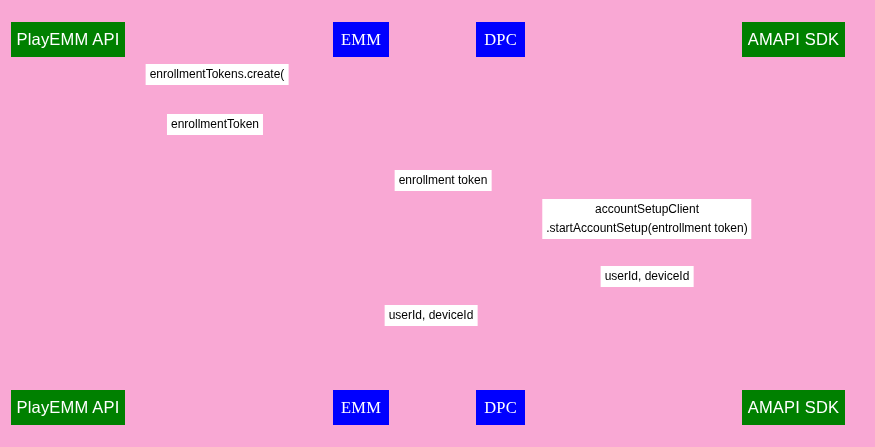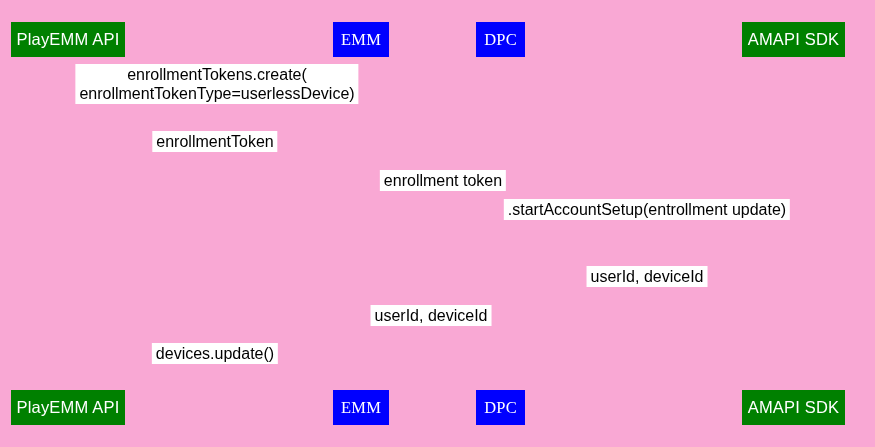--- a/index.html
+++ b/index.html
@@ -27,21 +27,21 @@
     box-sizing: border-box;
   }
   .actor.green { background: #008000; }
   .actor.blue  { background: #0000ff; font-family: Liberation Serif, serif; }
 
   .msg {
     position: absolute;
     transform: translateX(-50%);
     background: #ffffff;
     color: #000000;
-    font-size: 16px;
+    font-size: 12px;
     text-align: center;
     white-space: nowrap;
     padding: 1px 4px;
   }
   .msg .line {
     display: block;
     line-height: 19px;
   }
 </style>
 </head>
@@ -57,46 +57,43 @@
   </div>
   <div class="actor blue" style="left:476px; top:22px; width:49px;">
     <span>DPC</span>
   </div>
   <div class="actor green" style="left:742px; top:22px; width:103px;">
     <span>AMAPI SDK</span>
   </div>
 
   <div class="msg" style="left:217px; top:64px;">
     <span class="line">enrollmentTokens.create(</span>
-    <span class="line">enrollmentTokenType=userlessDevice)</span>
   </div>
 
-  <div class="msg" style="left:215px; top:131px;">
+  <div class="msg" style="left:215px; top:114px;">
     <span class="line">enrollmentToken</span>
   </div>
 
   <div class="msg" style="left:443px; top:170px;">
     <span class="line">enrollment token</span>
   </div>
 
   <div class="msg" style="left:647px; top:199px;">
-    <span class="line">.startAccountSetup(entrollment update)</span>
+    <span class="line">accountSetupClient</span>
+    <span class="line">.startAccountSetup(entrollment token)</span>
   </div>
 
   <div class="msg" style="left:647px; top:266px;">
     <span class="line">userId, deviceId</span>
   </div>
 
   <div class="msg" style="left:431px; top:305px;">
     <span class="line">userId, deviceId</span>
   </div>
 
-  <div class="msg" style="left:215px; top:343px;">
-    <span class="line">devices.update()</span>
-  </div>
 
   <div class="actor green" style="left:11px;  top:390px; width:114px;">
     <span>PlayEMM API</span>
   </div>
   <div class="actor blue" style="left:333px; top:390px; width:56px;">
     <span>EMM</span>
   </div>
   <div class="actor blue" style="left:476px; top:390px; width:49px;">
     <span>DPC</span>
   </div>

